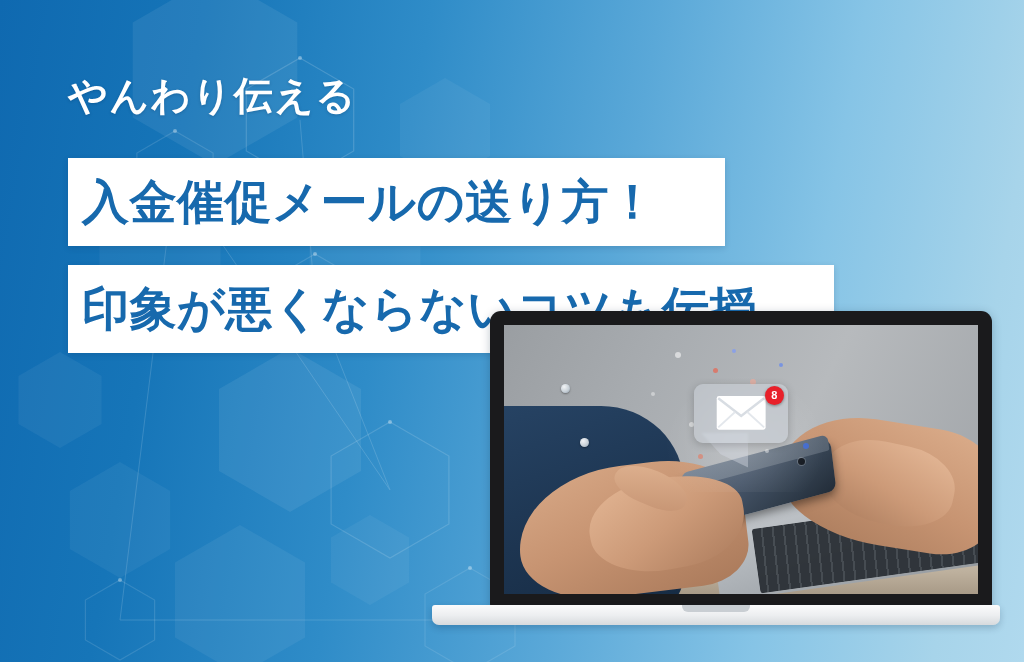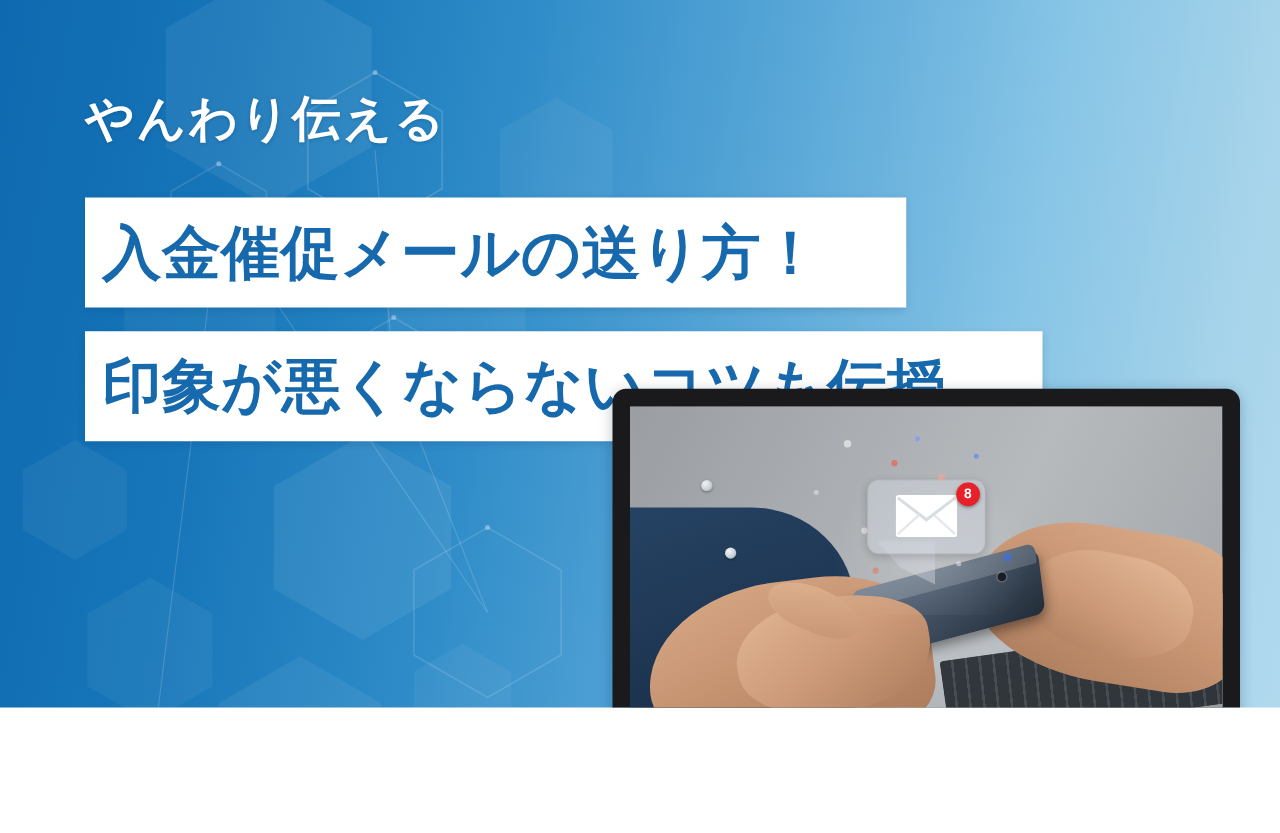--- a/index.html
+++ b/index.html
@@ -3,21 +3,21 @@
 <meta charset="utf-8">
 <style>
   * { margin:0; padding:0; box-sizing:border-box; }
   html, body {
     width:1024px; height:666px;
     overflow:hidden;
     font-family:"Liberation Sans", sans-serif;
   }
   #stage {
     position:relative;
-    width:1024px; height:566px;
+    width:1024px; height:662px;
     background:linear-gradient(100deg,
       #0f69b0 0%,
       #1675b8 18%,
       #2f8cc8 38%,
       #5aa8d8 58%,
       #86c4e6 76%,
       #a7d4ea 92%,
       #b0d9ee 100%);
     overflow:hidden;
     text-decoration:underline;

